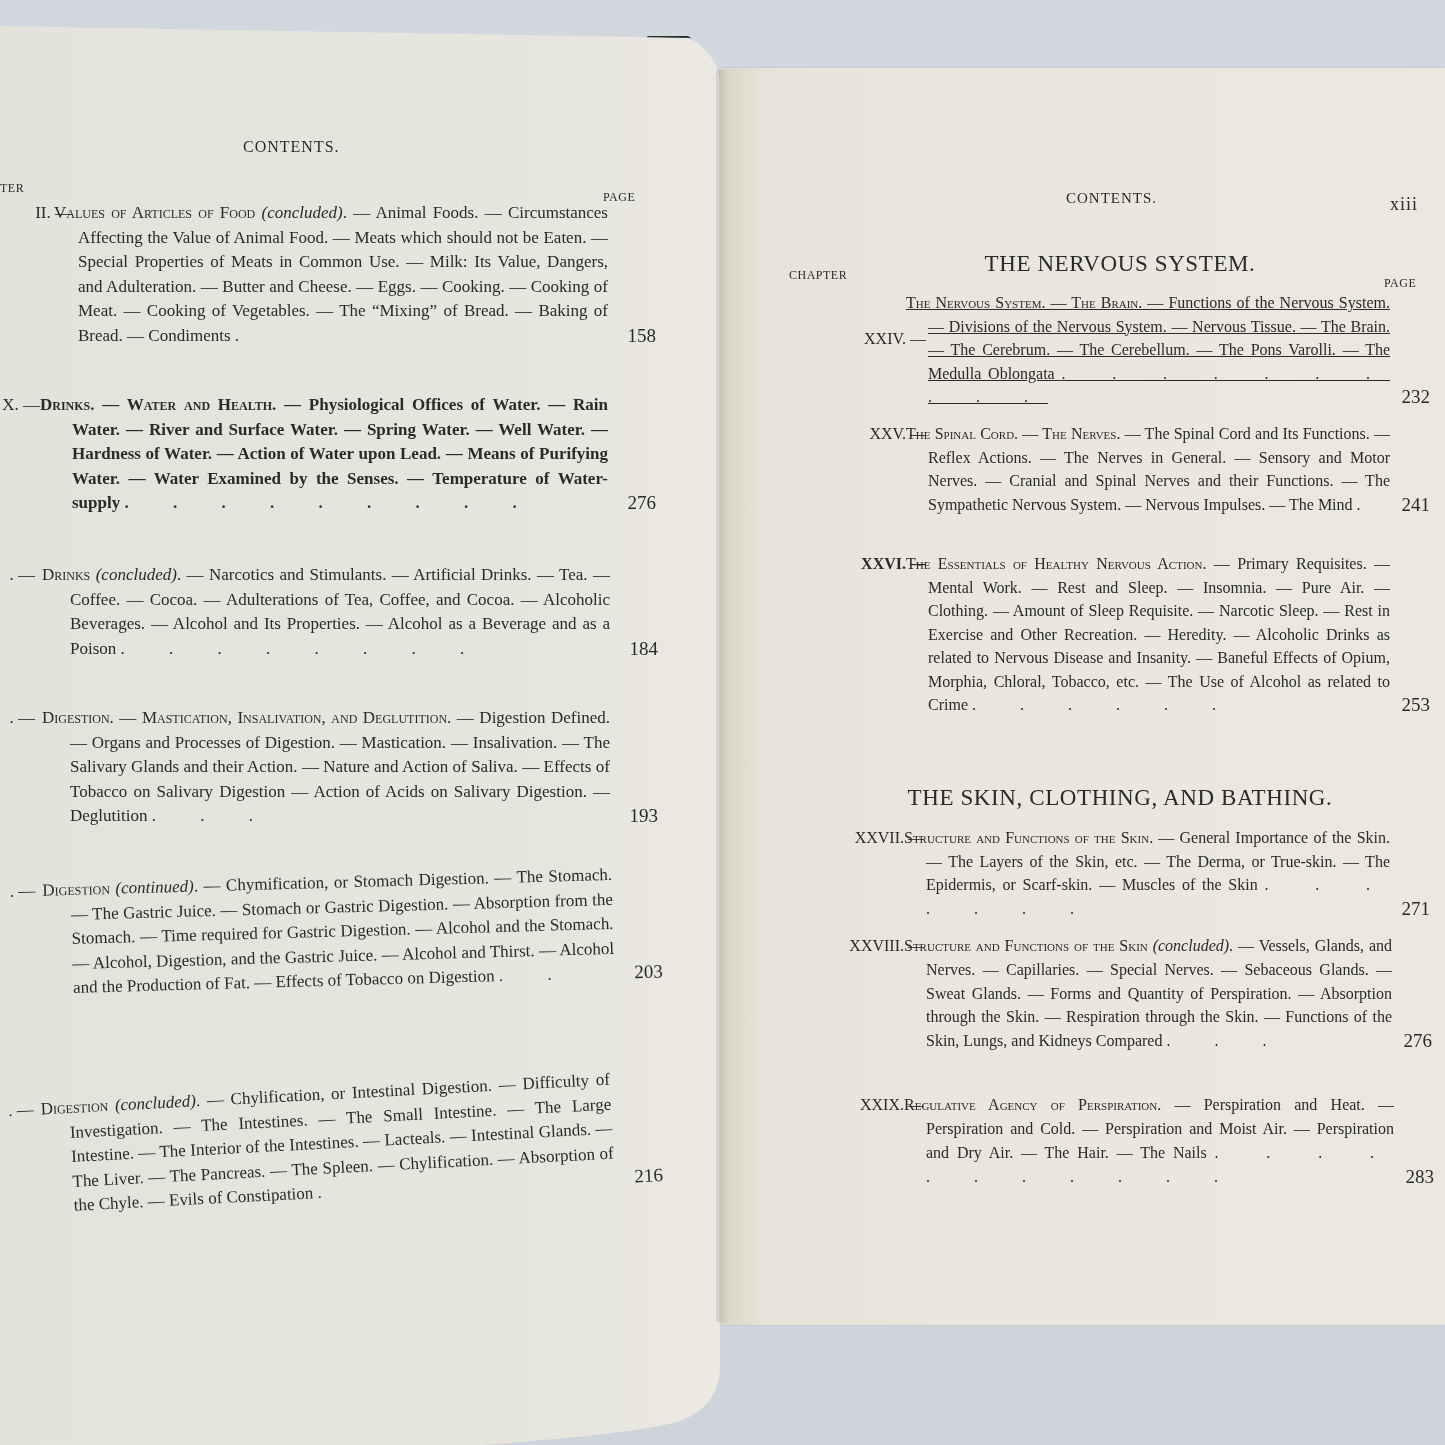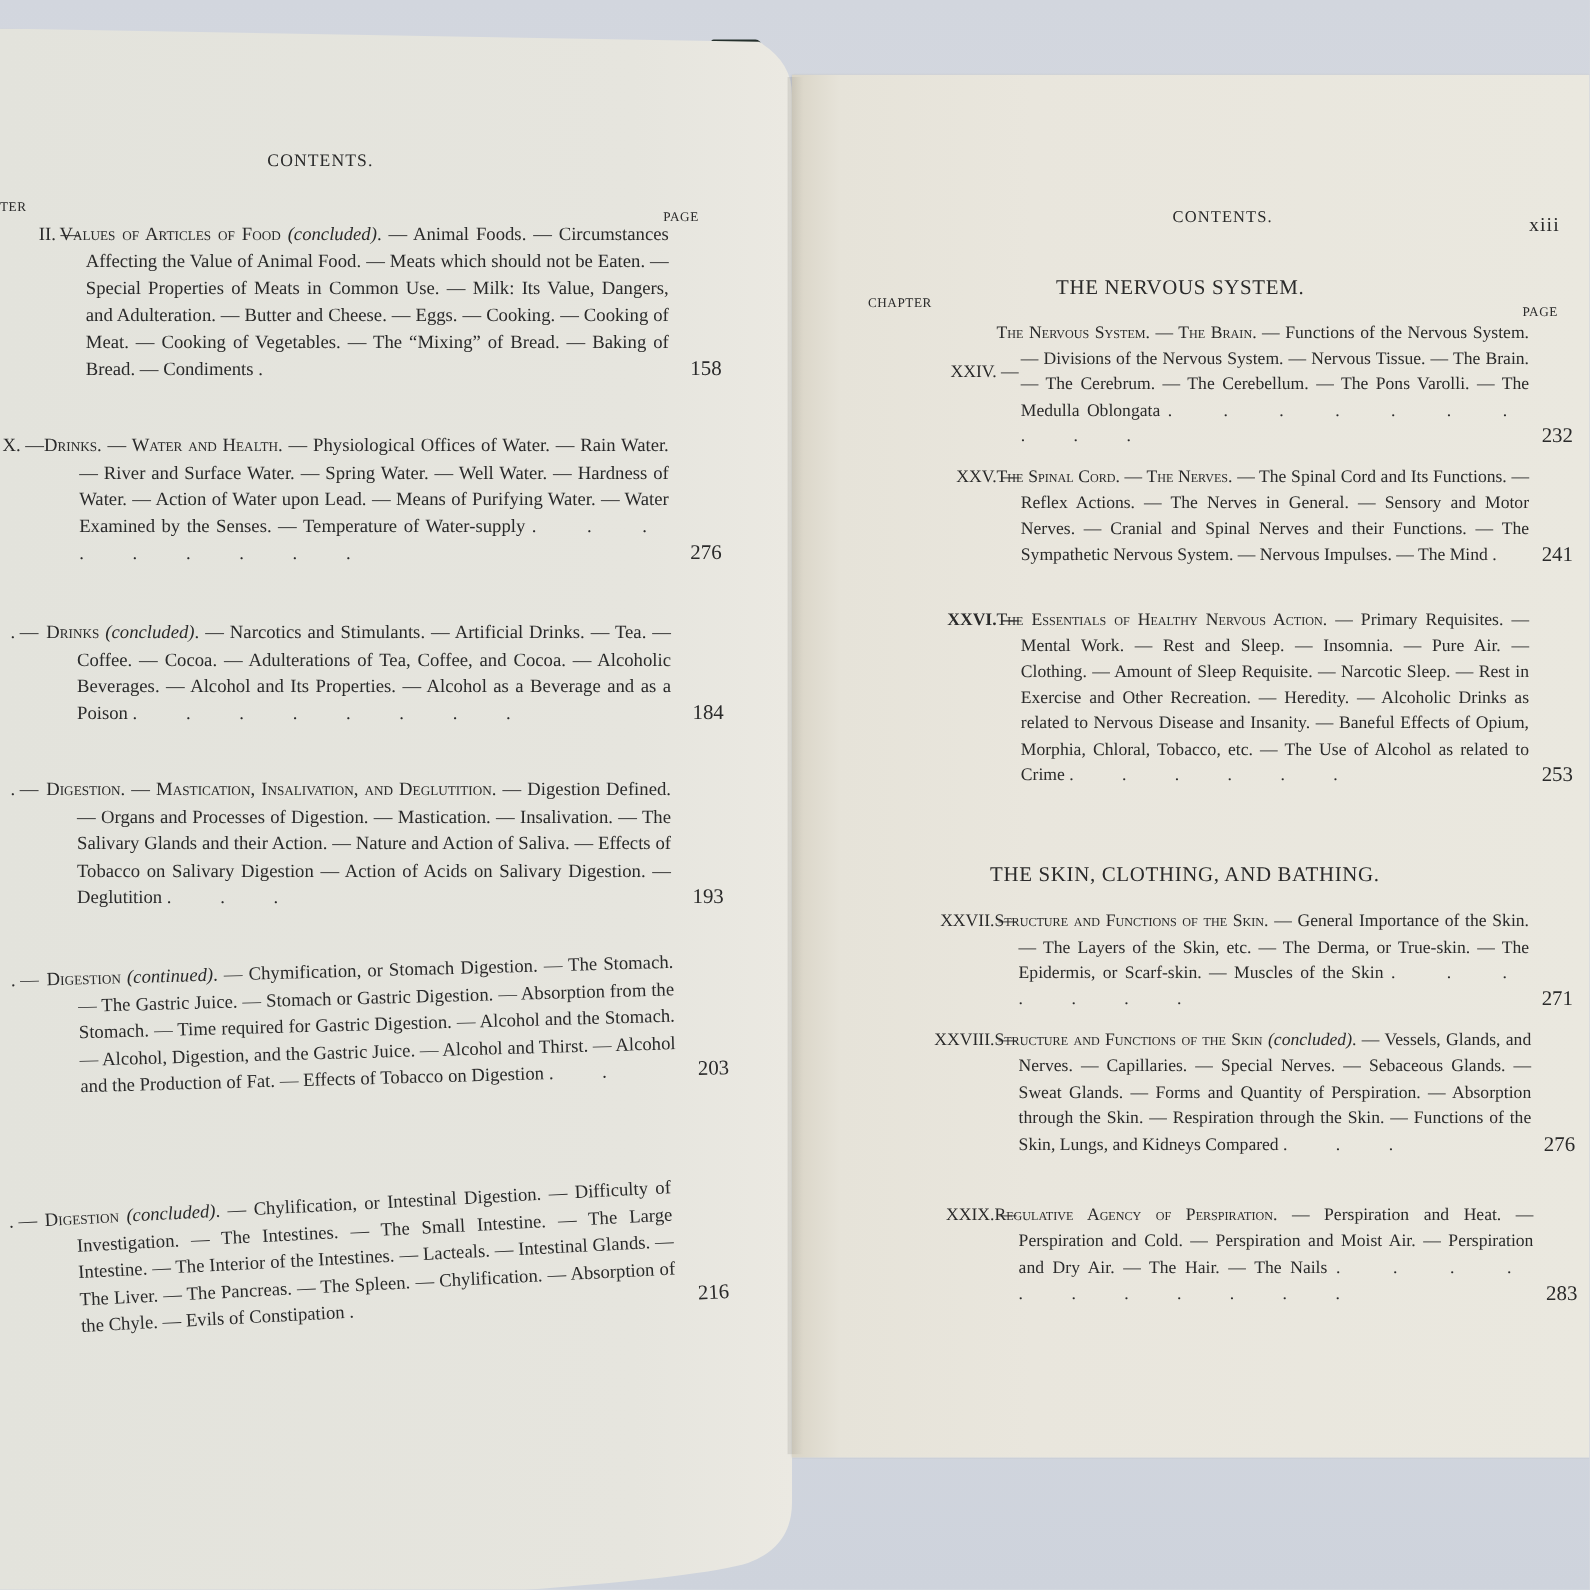--- a/index.html
+++ b/index.html
@@ -35,21 +35,21 @@
     }
     .gutter {
       position: absolute; left: 716px; top: 70px; width: 14px; height: 1252px;
       background: linear-gradient(90deg, rgba(0,0,0,0.10), rgba(0,0,0,0));
     }
     .running-head {
       position: absolute; font-size: 16px; letter-spacing: 1px; font-weight: normal;
     }
     .small-label { position: absolute; font-size: 12px; letter-spacing: 0.5px; }
     .section-head {
-      position: absolute; font-size: 19px; letter-spacing: 0.6px; text-align: left;
+      position: absolute; font-size: 23px; letter-spacing: 0.6px; text-align: center;
     }
     .entry { position: absolute; font-size: 17px; line-height: 24.5px; }
     .entry .num {
       position: absolute; text-align: right; white-space: nowrap;
     }
     .entry .body { text-align: justify; text-align-last: left; }
     .entry .title { font-variant: small-caps; }
     .entry .page-no {
       position: absolute; right: -48px; bottom: 0; font-size: 19px;
     }
@@ -73,21 +73,21 @@
     <div class="body" style="text-indent:-24px; padding-left:0;">
       <span class="title">Values of Articles of Food</span>
       <i>(concluded)</i><span>. — Animal Foods. — Circumstances Affecting the Value of Animal Food. — Meats which should not be Eaten. — Special Properties of Meats in Common Use. — Milk: Its Value, Dangers, and Adulteration. — Butter and Cheese. — Eggs. — Cooking. — Cooking of Meat. — Cooking of Vegetables. — The “Mixing” of Bread. — Baking of Bread. — Condiments</span>
       <span class="leaders">.</span>
     </div>
     <span class="page-no">158</span>
   </div>
 
   <div class="entry" style="left:72px; top:393px; width:536px;">
     <span class="num" style="left:-90px; width:58px;">X. —</span>
-    <div class="body" style="text-indent:-32px;">
+    <div class="body" style="text-indent:-32px;font-weight:bold;">
       <span class="title">Drinks. — Water and Health.</span><span> — Physiological Offices of Water. — Rain Water. — River and Surface Water. — Spring Water. — Well Water. — Hardness of Water. — Action of Water upon Lead. — Means of Purifying Water. — Water Examined by the Senses. — Temperature of Water-supply</span>
       <span class="leaders">. . . . . . . . .</span>
     </div>
     <span class="page-no">276</span>
   </div>
 
   <div class="entry" style="left:70px; top:563px; width:540px;">
     <span class="num" style="left:-80px; width:45px;">. —</span>
     <div class="body" style="text-indent:-28px;">
       <span class="title">Drinks</span>
@@ -133,21 +133,21 @@
 <div>
   <div class="running-head" style="left:1066px; top:190px; font-size:15px;">CONTENTS.</div>
   <div class="running-head" style="left:1390px; top:194px; font-size:18px;">xiii</div>
 
   <div class="section-head" style="left:960px; top:251px; width:320px;">THE NERVOUS SYSTEM.</div>
   <div class="small-label" style="left:789px; top:268px;">CHAPTER</div>
   <div class="small-label" style="left:1384px; top:276px;">PAGE</div>
 
   <div class="entry" style="left:928px; top:291px; width:462px; font-size:16px; line-height:23.5px;">
     <span class="num" style="left:-112px; width:110px; text-align:right;margin-top:36px;">XXIV. —</span>
-    <div class="body" style="text-indent:-22px;">
+    <div class="body" style="text-indent:-22px;text-decoration:underline;">
       <span class="title">The Nervous System. — The Brain.</span><span> — Functions of the Nervous System. — Divisions of the Nervous System. — Nervous Tissue. — The Brain. — The Cerebrum. — The Cerebellum. — The Pons Varolli. — The Medulla Oblongata</span>
       <span class="leaders">. . . . . . . . . .</span>
     </div>
     <span class="page-no" style="right:-40px;">232</span>
   </div>
 
   <div class="entry" style="left:928px; top:422px; width:462px; font-size:16px; line-height:23.5px;">
     <span class="num" style="left:-112px; width:110px; text-align:right;">XXV. —</span>
     <div class="body" style="text-indent:-22px;">
       <span class="title">The Spinal Cord. — The Nerves.</span><span> — The Spinal Cord and Its Functions. — Reflex Actions. — The Nerves in General. — Sensory and Motor Nerves. — Cranial and Spinal Nerves and their Functions. — The Sympathetic Nervous System. — Nervous Impulses. — The Mind</span>

